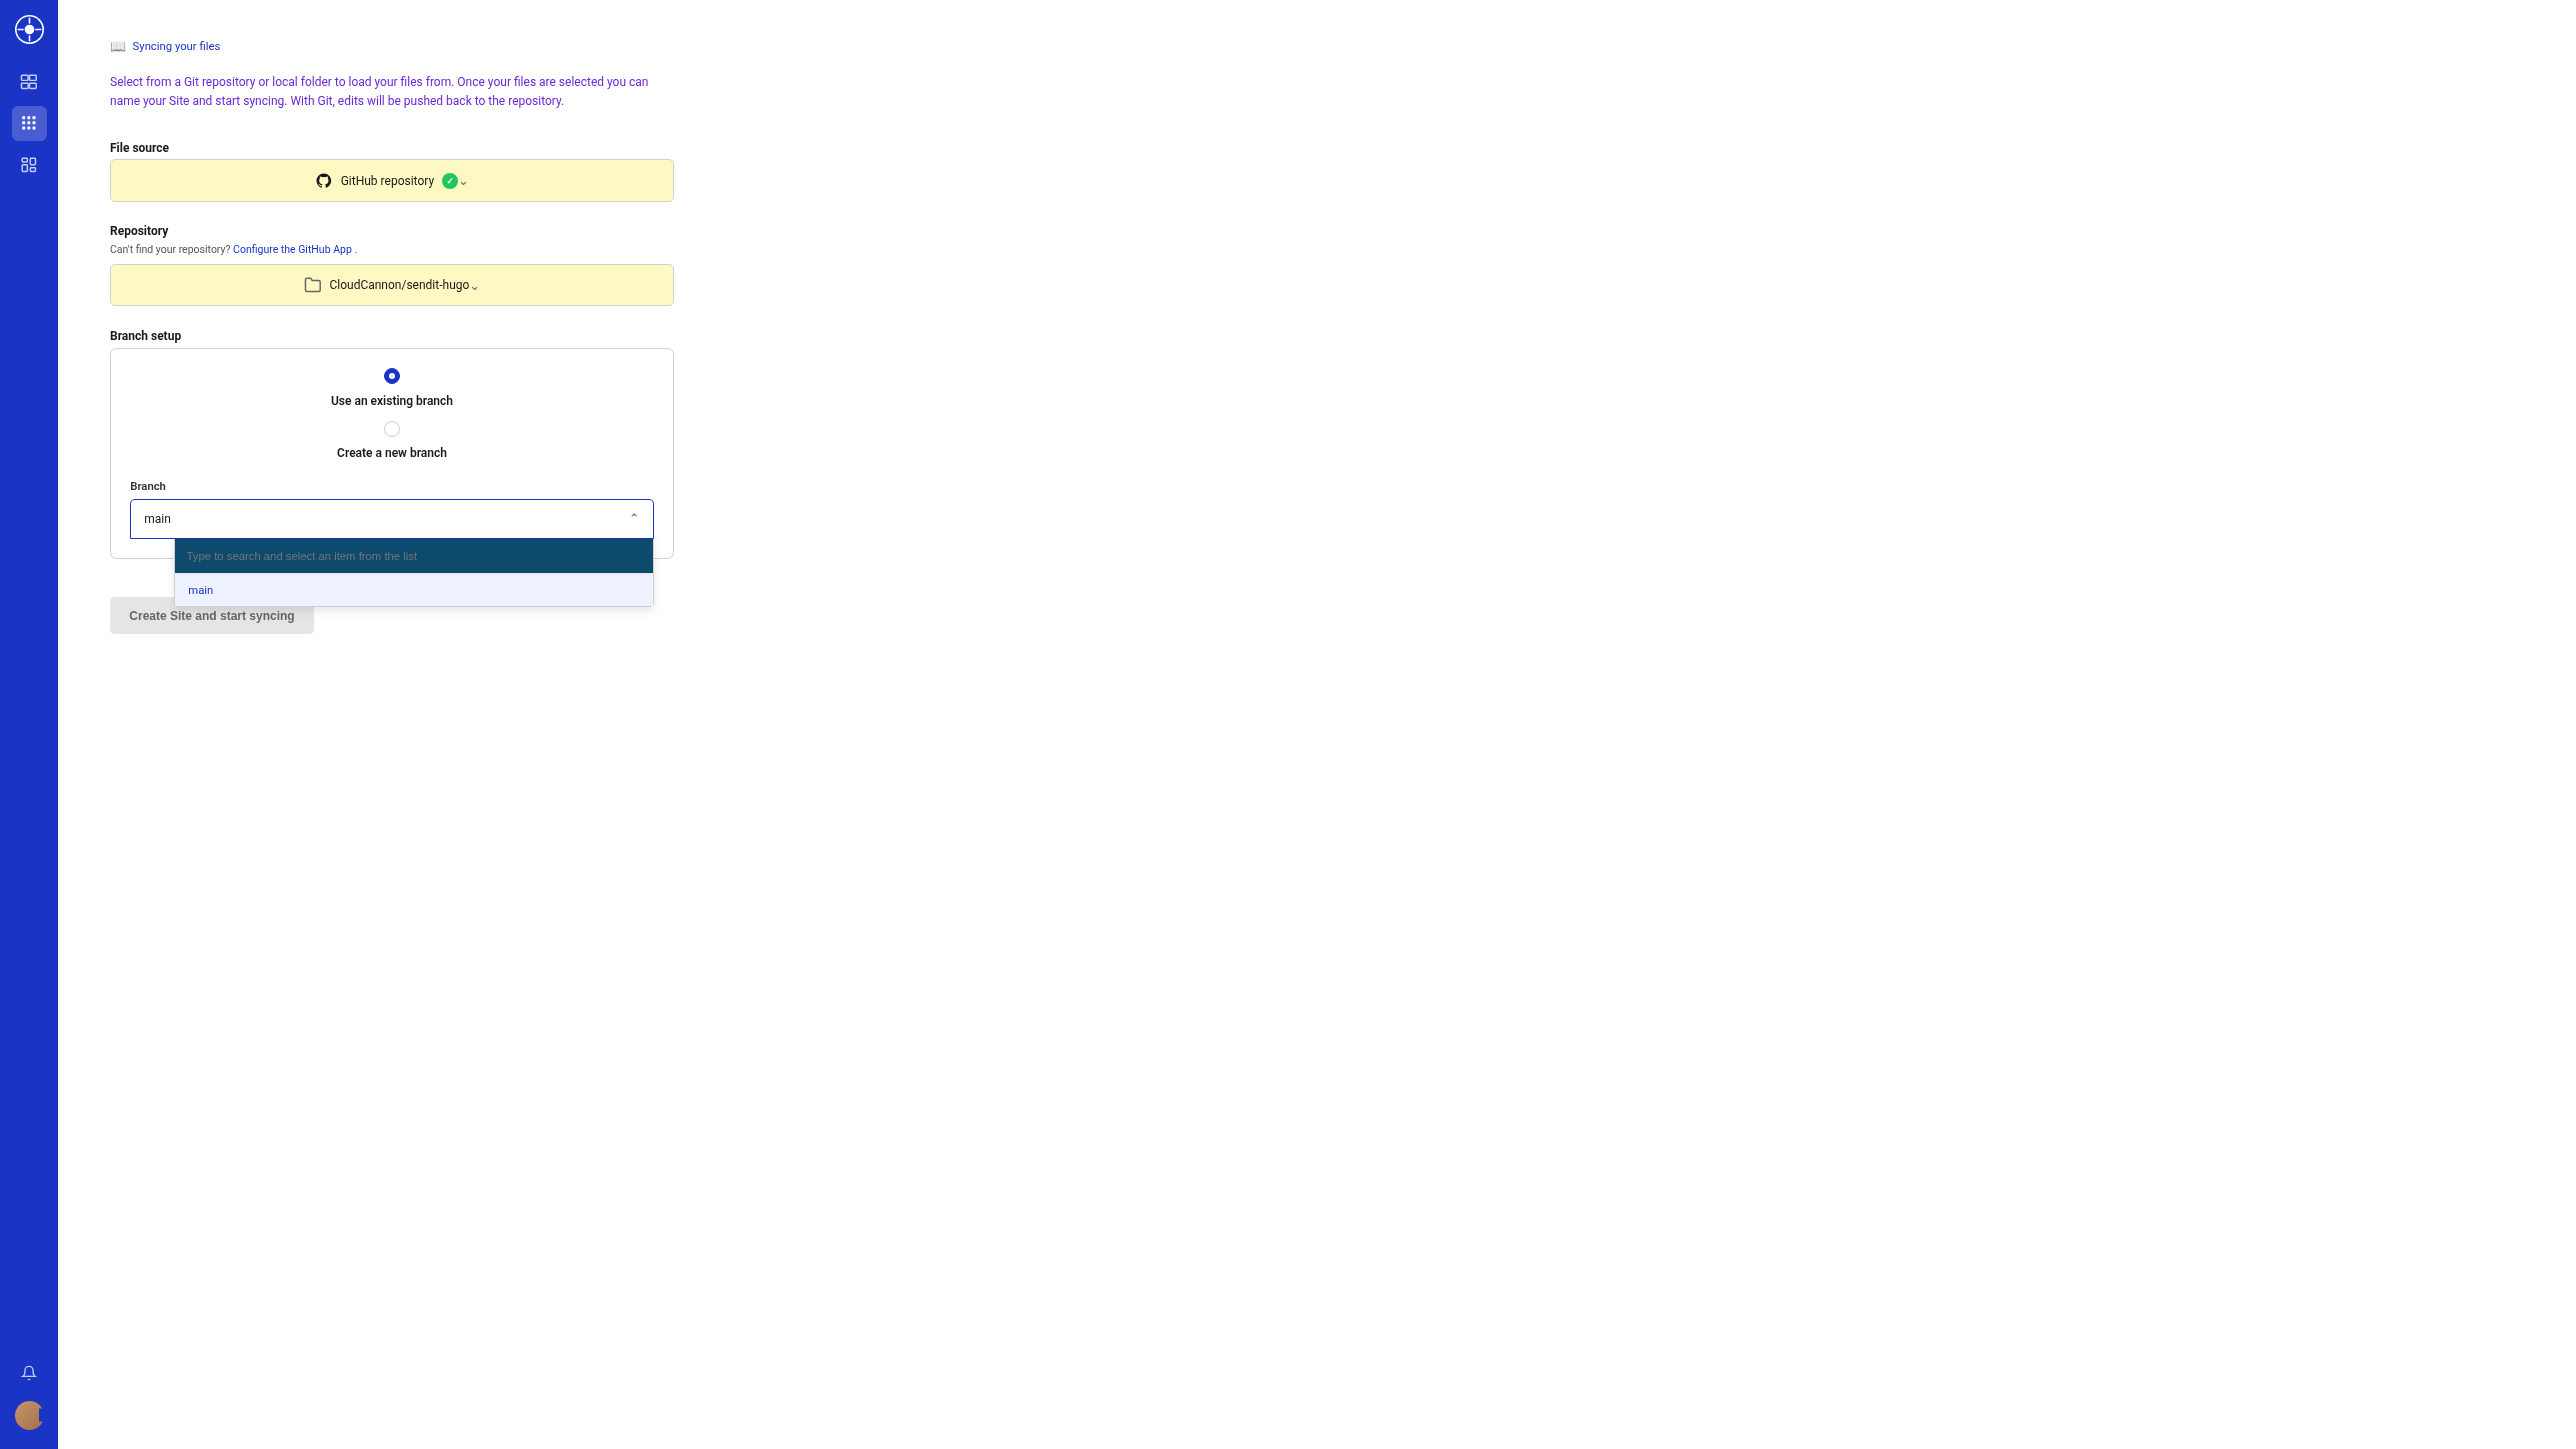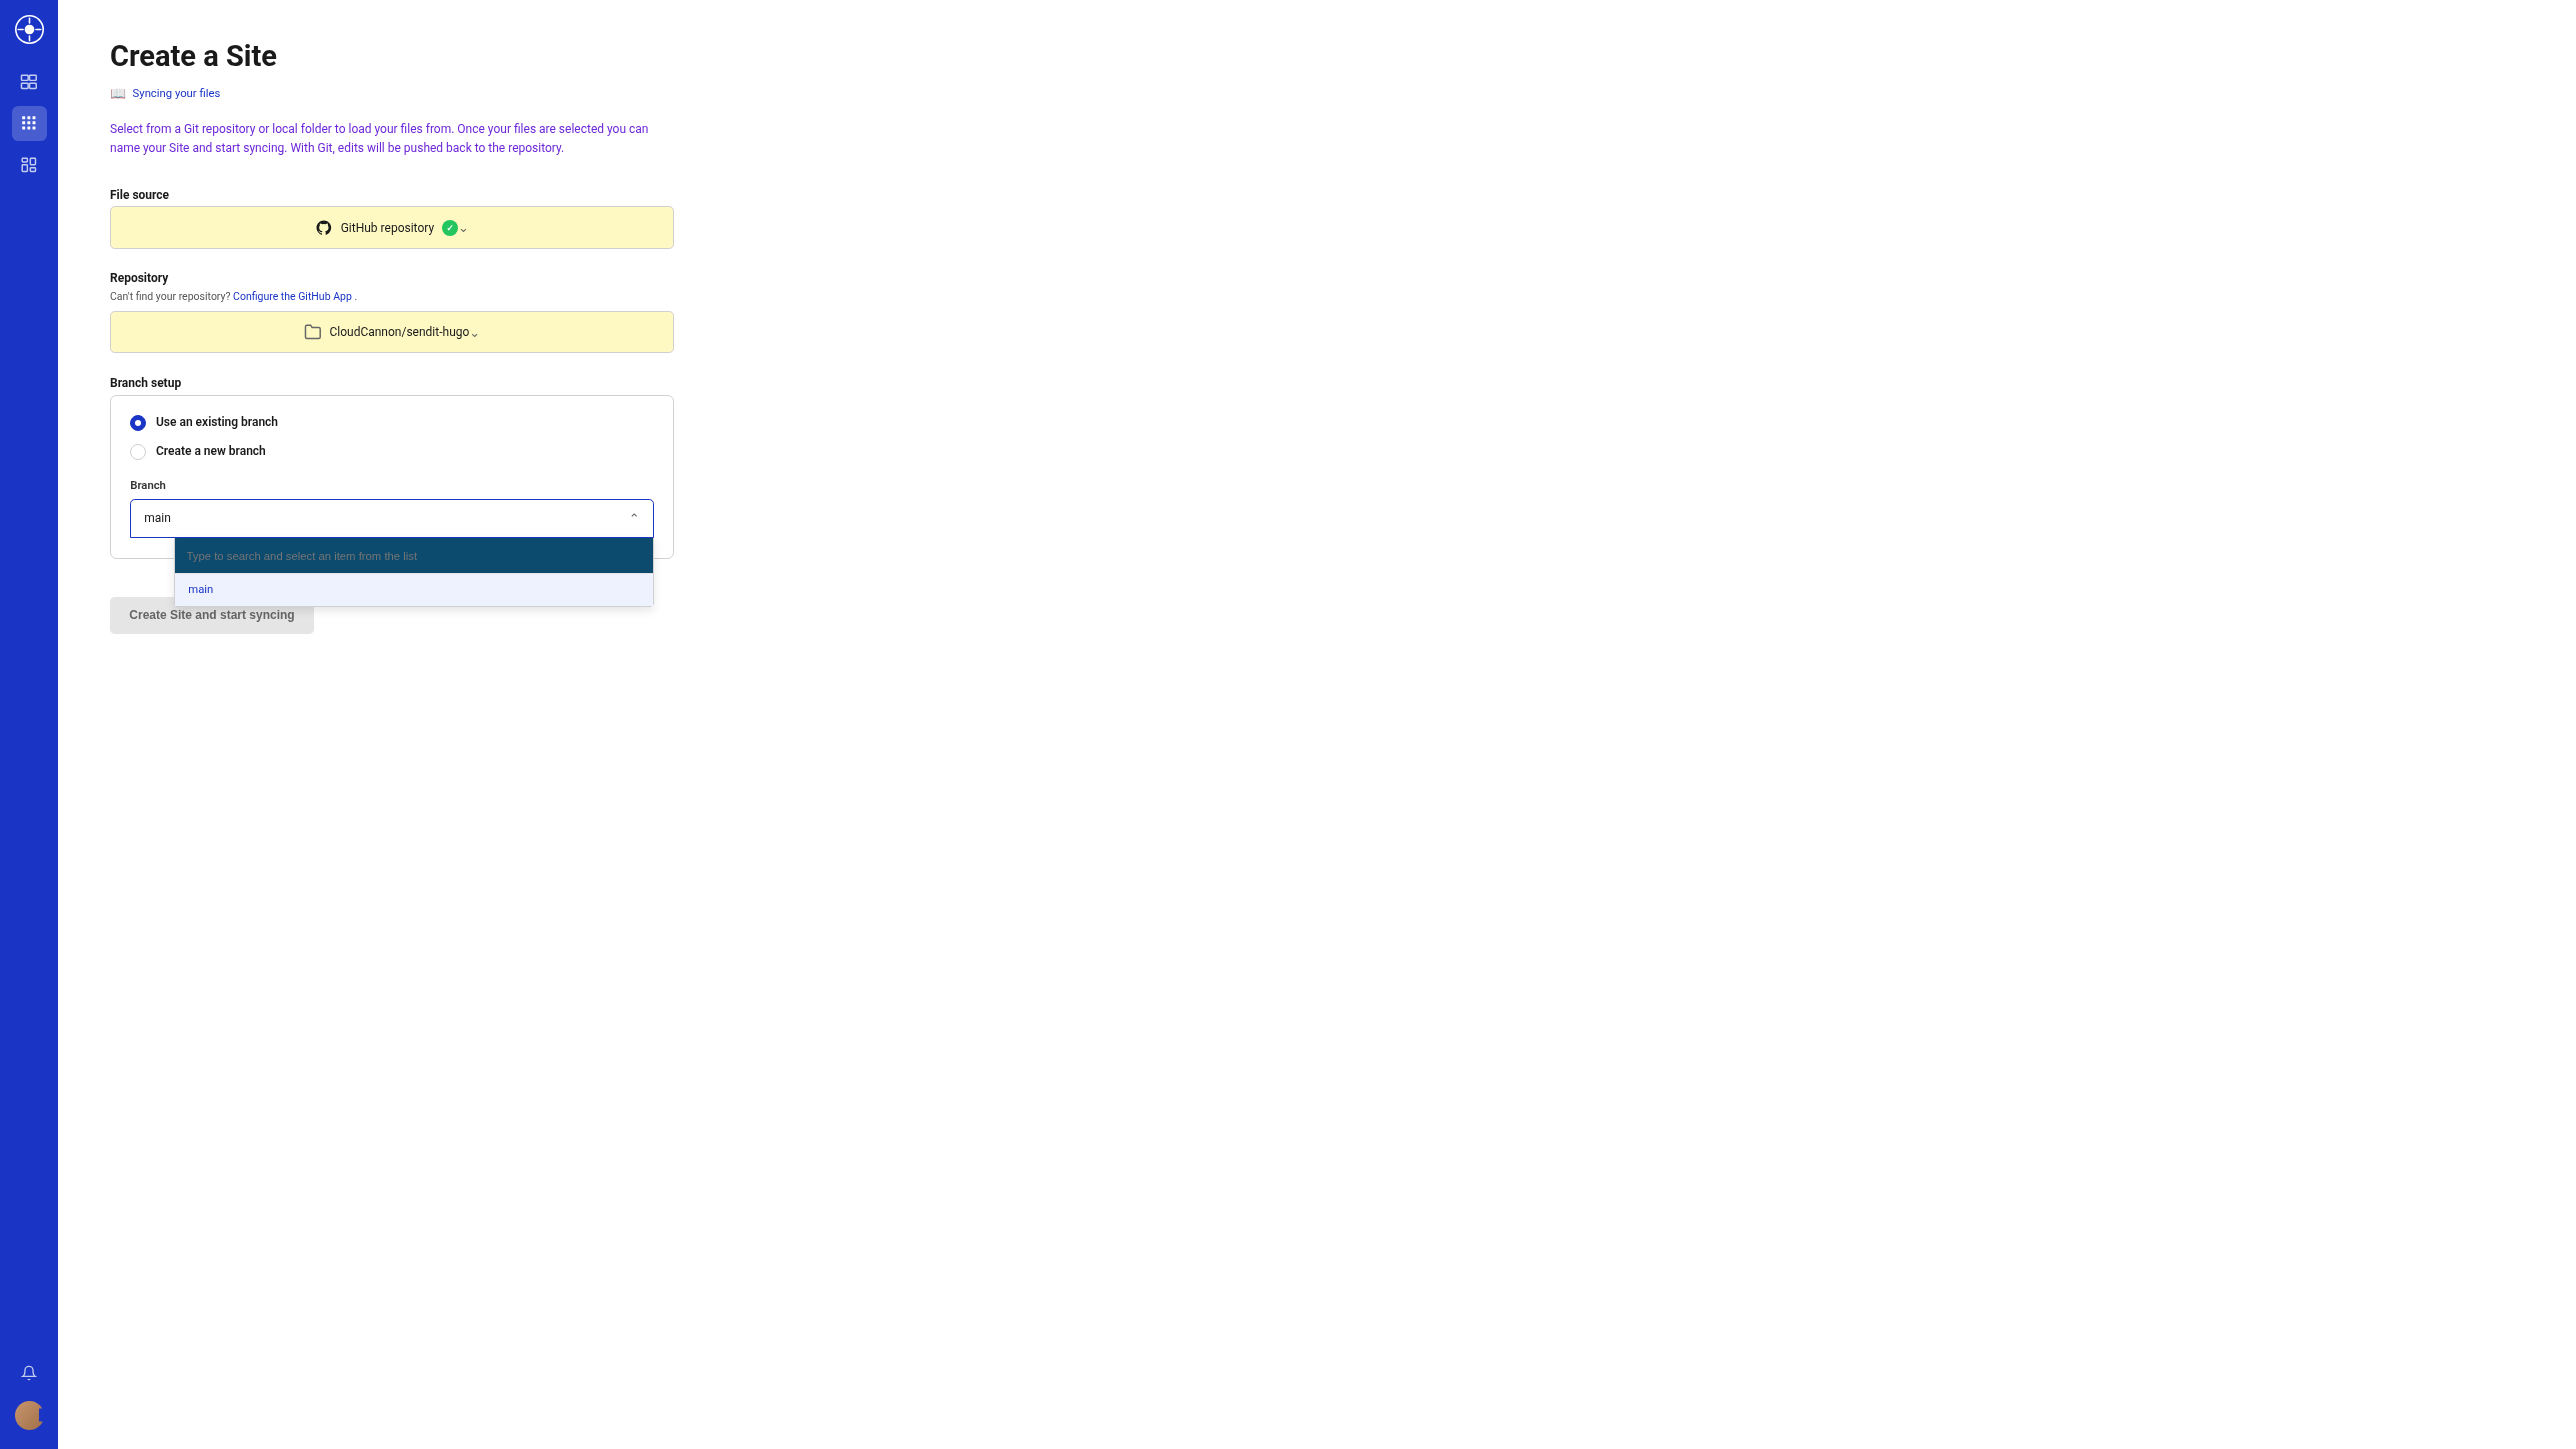--- a/index.html
+++ b/index.html
@@ -221,22 +221,24 @@
 
     .radio-group {
       display: flex;
       flex-direction: column;
       gap: 13px;
       margin-bottom: 19.3px;
     }
 
     .radio-option {
       display: flex;
+      align-items: center;
       gap: 9.7px;
       cursor: pointer;
+      flex-direction: column;
     }
 
     .radio-circle {
       width: 16px;
       height: 16px;
       border-radius: 50%;
       border: 1.6px solid #d0d0d0;
       display: flex;
       align-items: center;
       justify-content: center;
@@ -400,21 +402,20 @@
       </svg>
     </div>
 
     <div class="avatar-placeholder"></div>
   </div>
 </nav>
 
 <main class="main-content">
   <div class="form-section">
 
-    <h1 class="page-title">Create a Site</h1>
 
     <a class="help-link" href="#">
       <span class="help-icon">📖</span>
       <span>Syncing your files</span>
     </a>
 
     <p class="description">Select from a Git repository or local folder to load your files from. Once your files are selected you can name your Site and start syncing. With Git, edits will be pushed back to the repository.</p>
 
     
     <div class="field-group">

